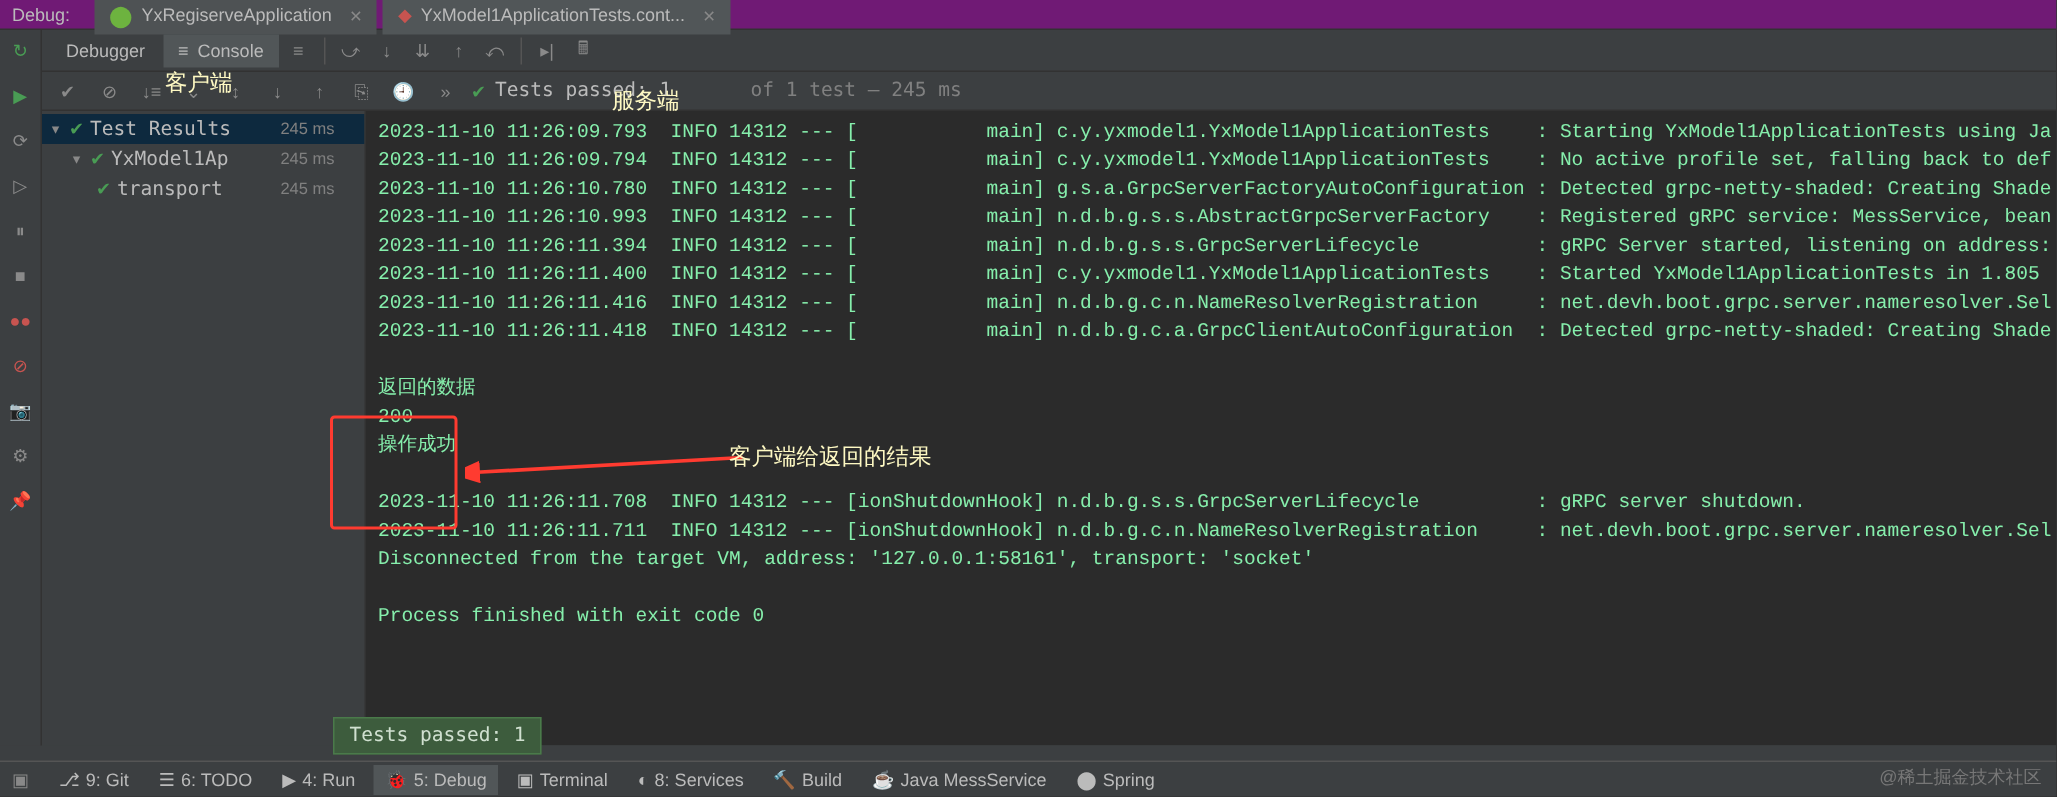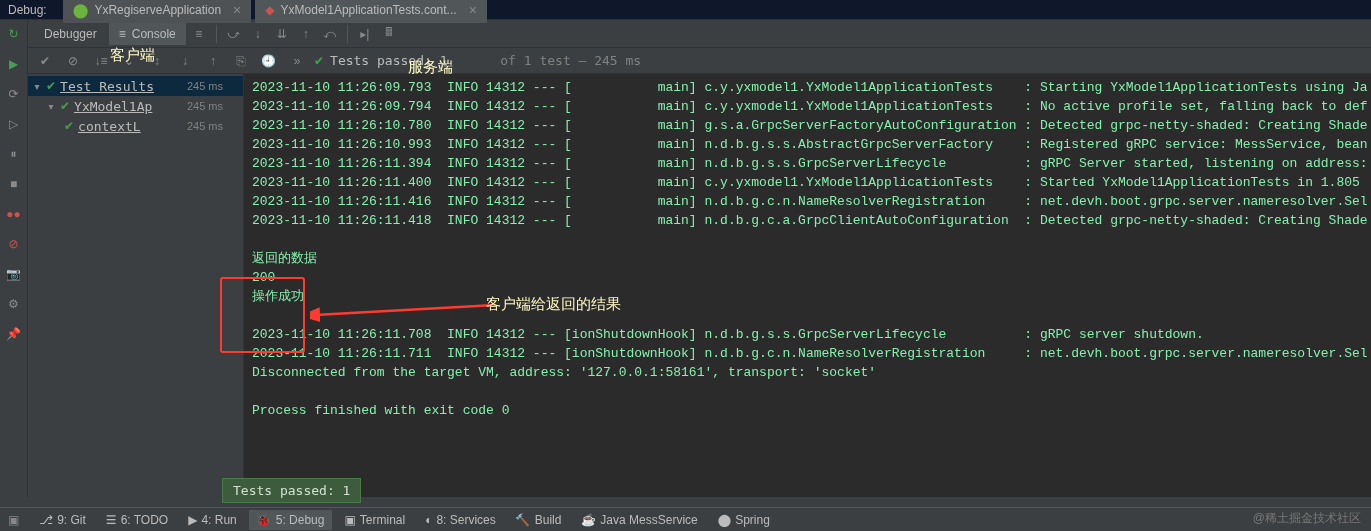--- a/index.html
+++ b/index.html
@@ -13,21 +13,21 @@
     overflow: hidden;
     position: relative;
   }
   .mono { font-family: "Consolas", "Monaco", monospace; font-size: 13px; }
 
   
   .tabbar {
     height: 20px;
     display: flex;
     align-items: center;
-    background: #0f172a;
+    background: #701a75;
     border-bottom: 1px solid #323232;
     padding-left: 8px;
     gap: 4px;
   }
   .tabbar-label { color: #bbbbbb; padding-right: 12px; }
   .run-tab {
     display: flex; align-items: center; gap: 6px;
     height: 26px; padding: 0 10px;
     background: #4e5254; color: #bbbbbb;
     border-top: 1px solid #555;
@@ -101,21 +101,21 @@
   .tree-row {
     display:flex; align-items:center;
     height: 20px;
     padding-left: 4px;
     gap: 4px;
     white-space: nowrap;
   }
   .tree-row.sel { background: #0d293e; }
   .tree-row .arrow { color:#888; width:10px; text-align:center; font-size:10px; }
   .tree-row .ok { color:#499c54; }
-  .tree-row .name { color:#bbbbbb;text-decoration:underline; }
+  .tree-row .name { color:#bbbbbb; }
   .tree-row .time { color:#808080; font-size:11px; margin-left:auto; padding-right:20px; }
 
   .console {
     flex:1;
     background: #2b2b2b;
     padding: 4px 8px;
     overflow: hidden;
     white-space: pre;
     font-family: Liberation Mono, monospace;
     font-size: 13px;
@@ -251,21 +251,21 @@
           <span class="time">245 ms</span>
         </div>
         <div class="tree-row" style="padding-left:18px">
           <span class="arrow">▾</span>
           <span class="ok">✔</span>
           <span class="name mono">YxModel1Ap</span>
           <span class="time">245 ms</span>
         </div>
         <div class="tree-row" style="padding-left:36px">
           <span class="ok">✔</span>
-          <span class="name mono">contextL</span>
+          <span class="name mono">transport</span>
           <span class="time">245 ms</span>
         </div>
       </div>
 
       <div class="console" id="console">2023-11-10 11:26:09.793  INFO 14312 --- [           main] c.y.yxmodel1.YxModel1ApplicationTests    : Starting YxModel1ApplicationTests using Ja
 2023-11-10 11:26:09.794  INFO 14312 --- [           main] c.y.yxmodel1.YxModel1ApplicationTests    : No active profile set, falling back to def
 2023-11-10 11:26:10.780  INFO 14312 --- [           main] g.s.a.GrpcServerFactoryAutoConfiguration : Detected grpc-netty-shaded: Creating Shade
 2023-11-10 11:26:10.993  INFO 14312 --- [           main] n.d.b.g.s.s.AbstractGrpcServerFactory    : Registered gRPC service: MessService, bean
 2023-11-10 11:26:11.394  INFO 14312 --- [           main] n.d.b.g.s.s.GrpcServerLifecycle          : gRPC Server started, listening on address:
 2023-11-10 11:26:11.400  INFO 14312 --- [           main] c.y.yxmodel1.YxModel1ApplicationTests    : Started YxModel1ApplicationTests in 1.805 

